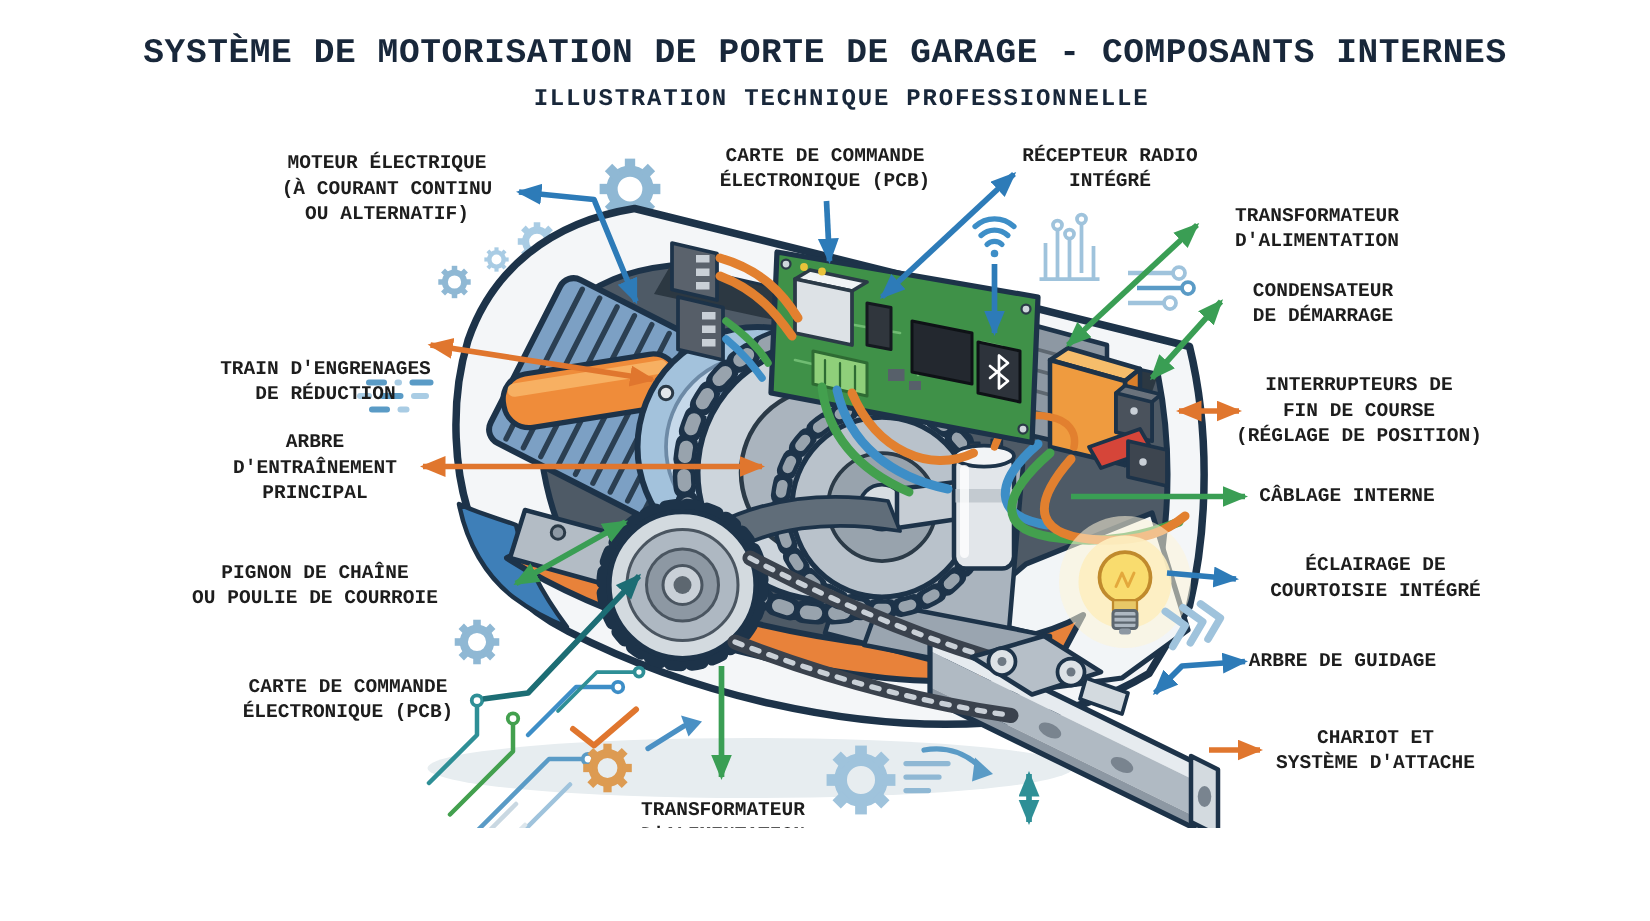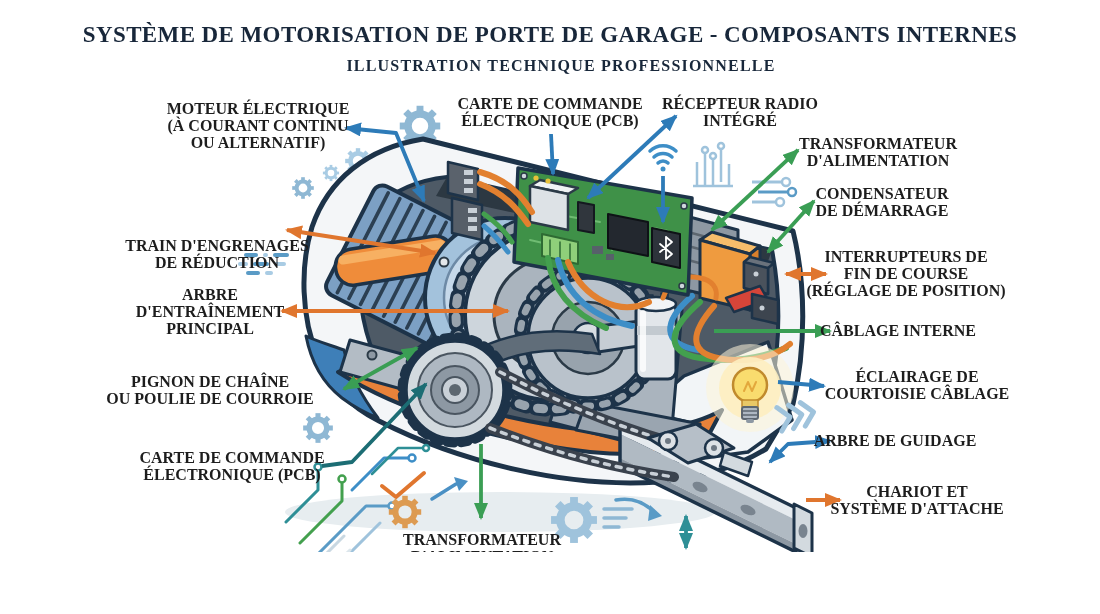--- a/index.html
+++ b/index.html
@@ -1,22 +1,22 @@
 <!DOCTYPE html>
 <html style="--background: #ffffff; --title-color: #18273a; --label-color: #1d1d1d; --arrow-blue: #2d7bb8; --arrow-orange: #e0762e; --arrow-green: #3a9e54; --arrow-teal: #2e8f96; --arrow-dark-teal: #1c6d74; --machine-outline: #1d3349; --motor-blue: #7ca0c4; --accent-orange: #ef8c3a; --pcb-green: #3f9148; --decor-blue: #9fc3dc;"><head>
 <meta charset="utf-8">
 <style>
   html,body{margin:0;padding:0;background:#fff;}
   .canvas{position:relative;width:1100px;height:552px;background:var(--background,#fff);
-          font-family:Liberation Serif, serif;overflow:hidden;}
+          font-family:Liberation Mono, monospace;overflow:hidden;}
   .page-title{position:absolute;left:0;top:22px;width:100%;text-align:center;
     font-size:23px;font-weight:bold;letter-spacing:.4px;color:var(--title-color,#18273a);margin:0;}
   .page-subtitle{position:absolute;left:0;top:57px;width:100%;text-align:center;
     font-size:16px;font-weight:bold;letter-spacing:1.2px;color:var(--title-color,#18273a);margin:0;padding-left:11px;}
-  .lbl{position:absolute;text-align:center;font-size:16px;line-height:17px;font-weight:bold;
+  .lbl{position:absolute;text-align:center;font-size:13px;line-height:17px;font-weight:bold;
     color:var(--label-color,#1d1d1d);white-space:pre-line;}
   svg{position:absolute;left:0;top:0;}
   .ar{fill:none;stroke-width:3.8;stroke-linejoin:round;}
   .ar-blue{stroke:var(--arrow-blue,#2d7bb8);}
   .ar-orange{stroke:var(--arrow-orange,#e0762e);}
   .ar-green{stroke:var(--arrow-green,#3a9e54);}
   .ar-teal{stroke:var(--arrow-teal,#2e8f96);}
   .ar-dteal{stroke:var(--arrow-dark-teal,#1c6d74);}
   .mf-blue{fill:var(--arrow-blue,#2d7bb8);}
   .mf-orange{fill:var(--arrow-orange,#e0762e);}
@@ -360,18 +360,18 @@
 INTÉGRÉ</div>
 <div class="lbl" style="left:788px;top:135px;width:180px;">TRANSFORMATEUR
 D'ALIMENTATION</div>
 <div class="lbl" style="left:792px;top:185px;width:180px;">CONDENSATEUR
 DE DÉMARRAGE</div>
 <div class="lbl" style="left:796px;top:248px;width:220px;">INTERRUPTEURS DE
 FIN DE COURSE
 (RÉGLAGE DE POSITION)</div>
 <div class="lbl" style="left:798px;top:322px;width:200px;">CÂBLAGE INTERNE</div>
 <div class="lbl" style="left:807px;top:368px;width:220px;">ÉCLAIRAGE DE
-COURTOISIE CÂBLAGE</div>
+COURTOISIE INTÉGRÉ</div>
 <div class="lbl" style="left:795px;top:432px;width:200px;">ARBRE DE GUIDAGE</div>
 <div class="lbl" style="left:807px;top:483px;width:220px;">CHARIOT ET
 SYSTÈME D'ATTACHE</div>
 
 </div>
 
 </body></html>

